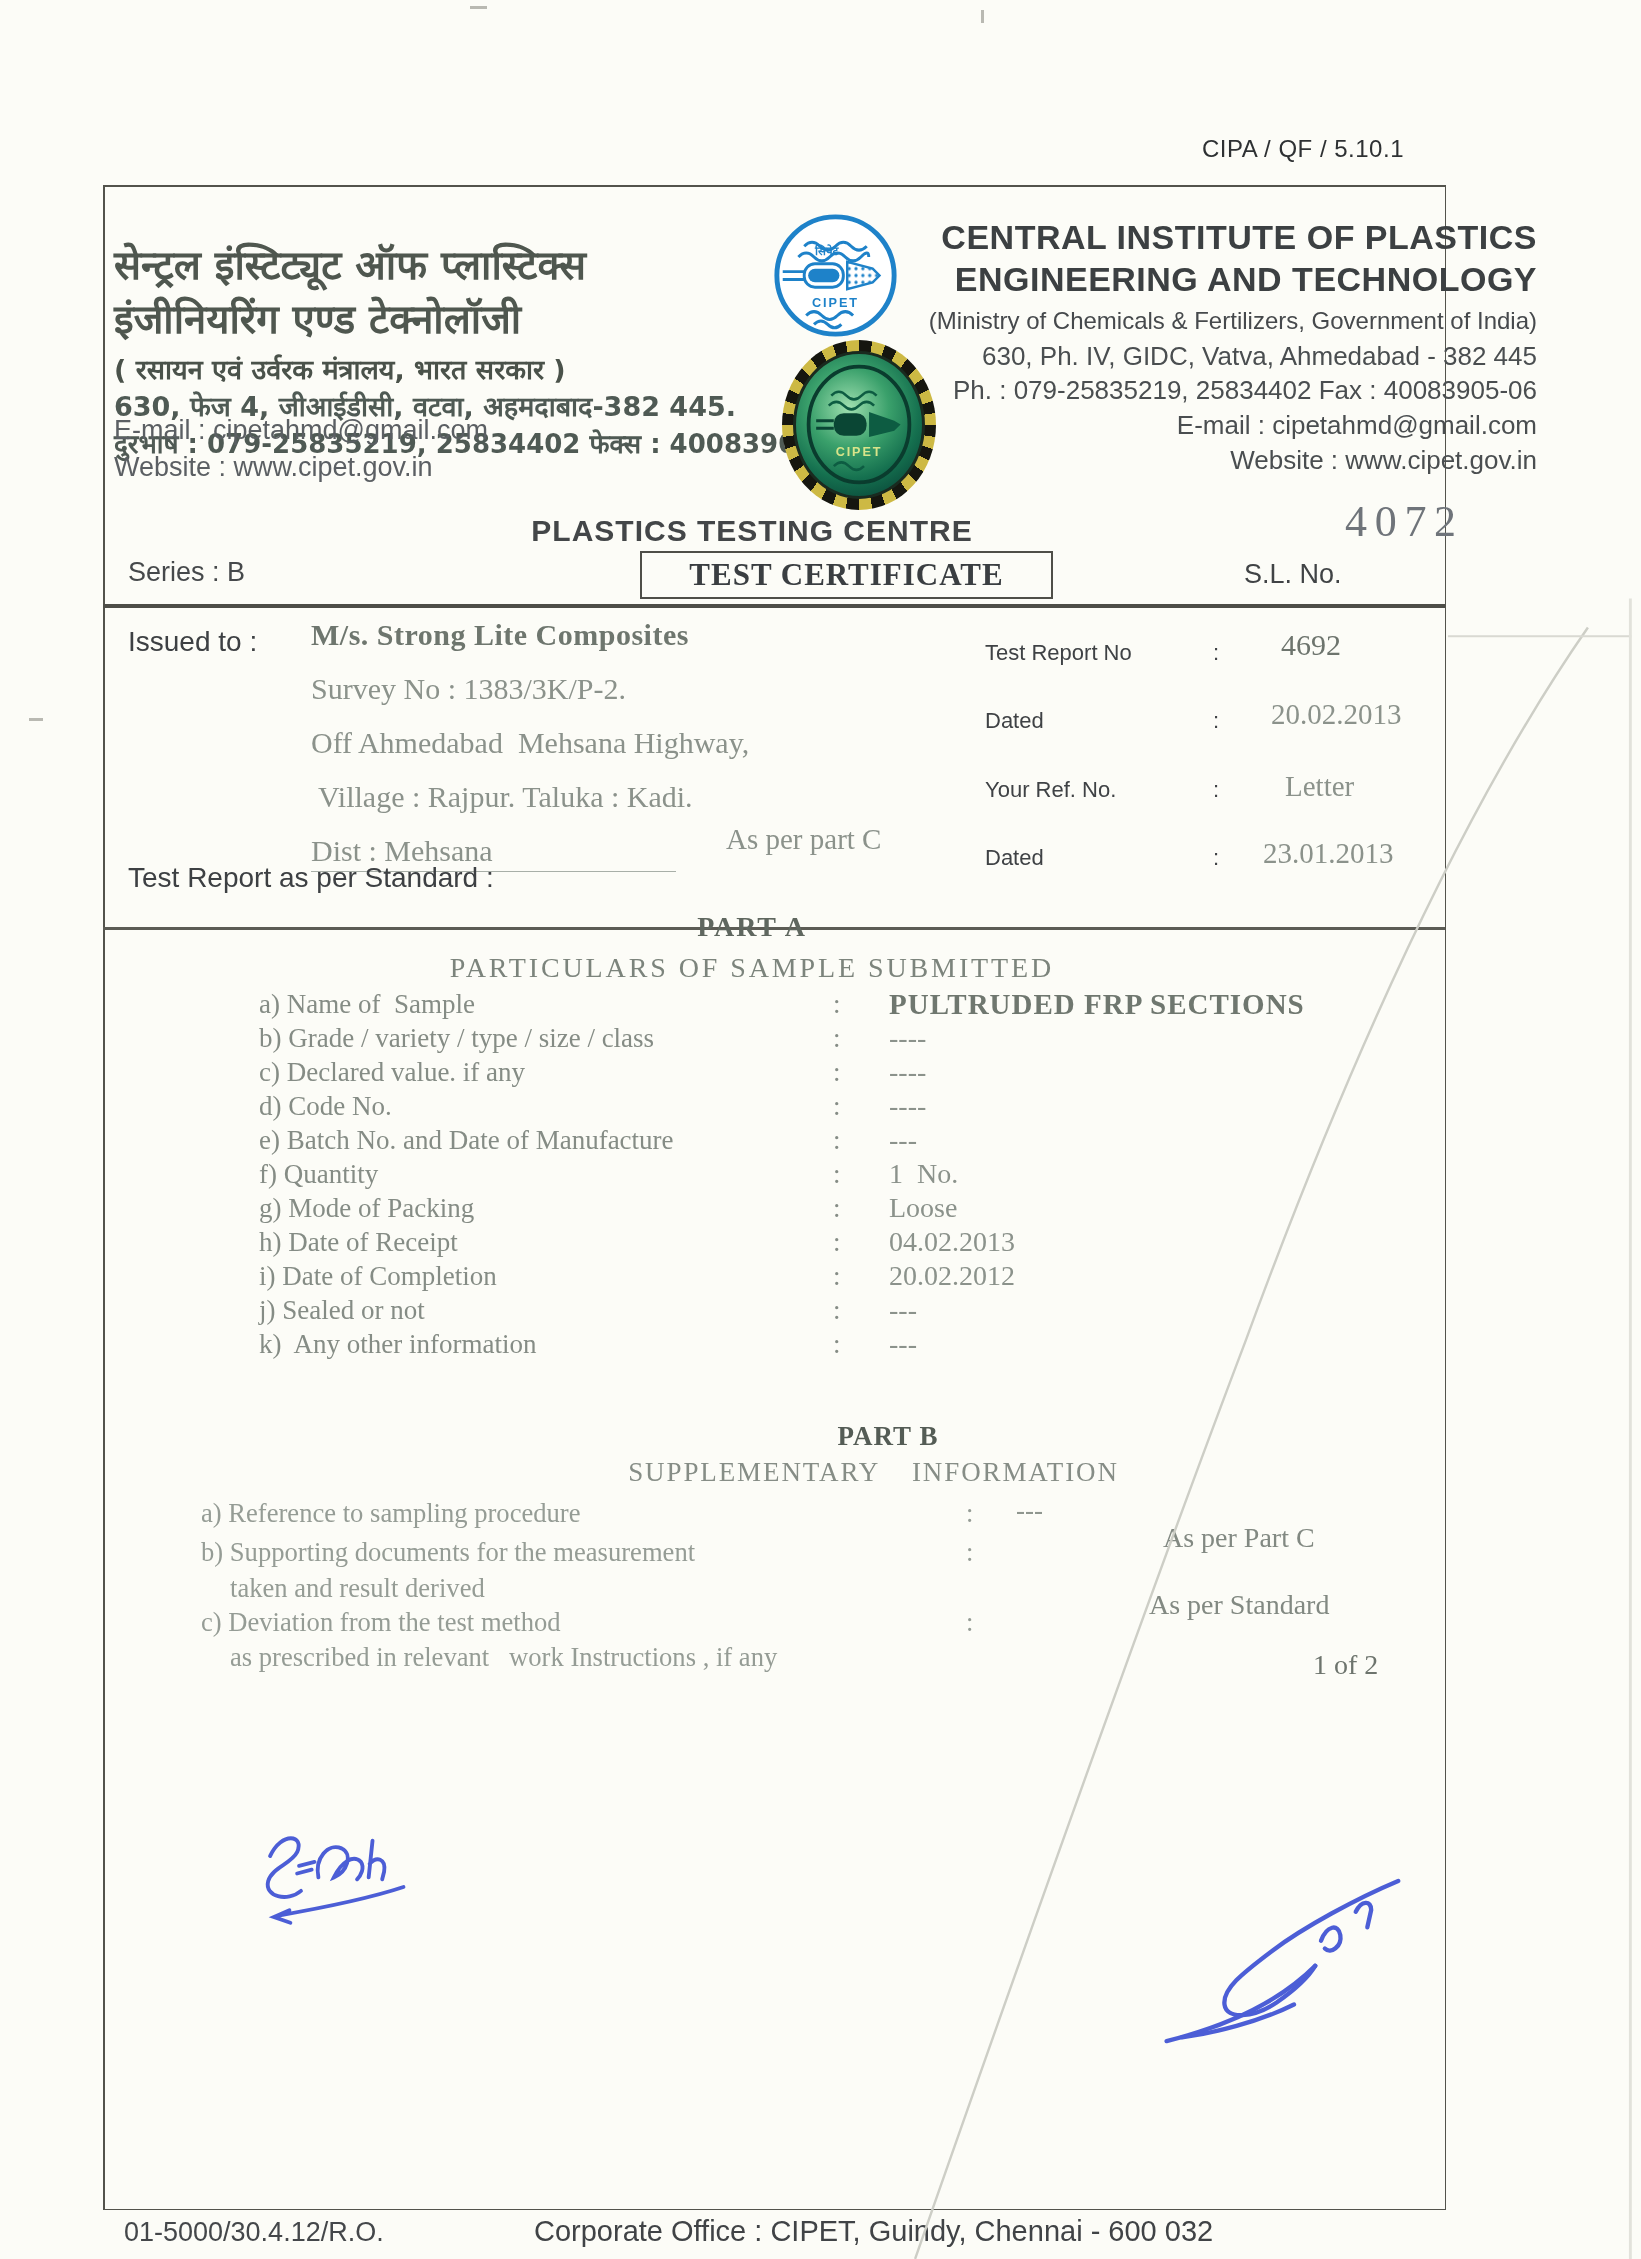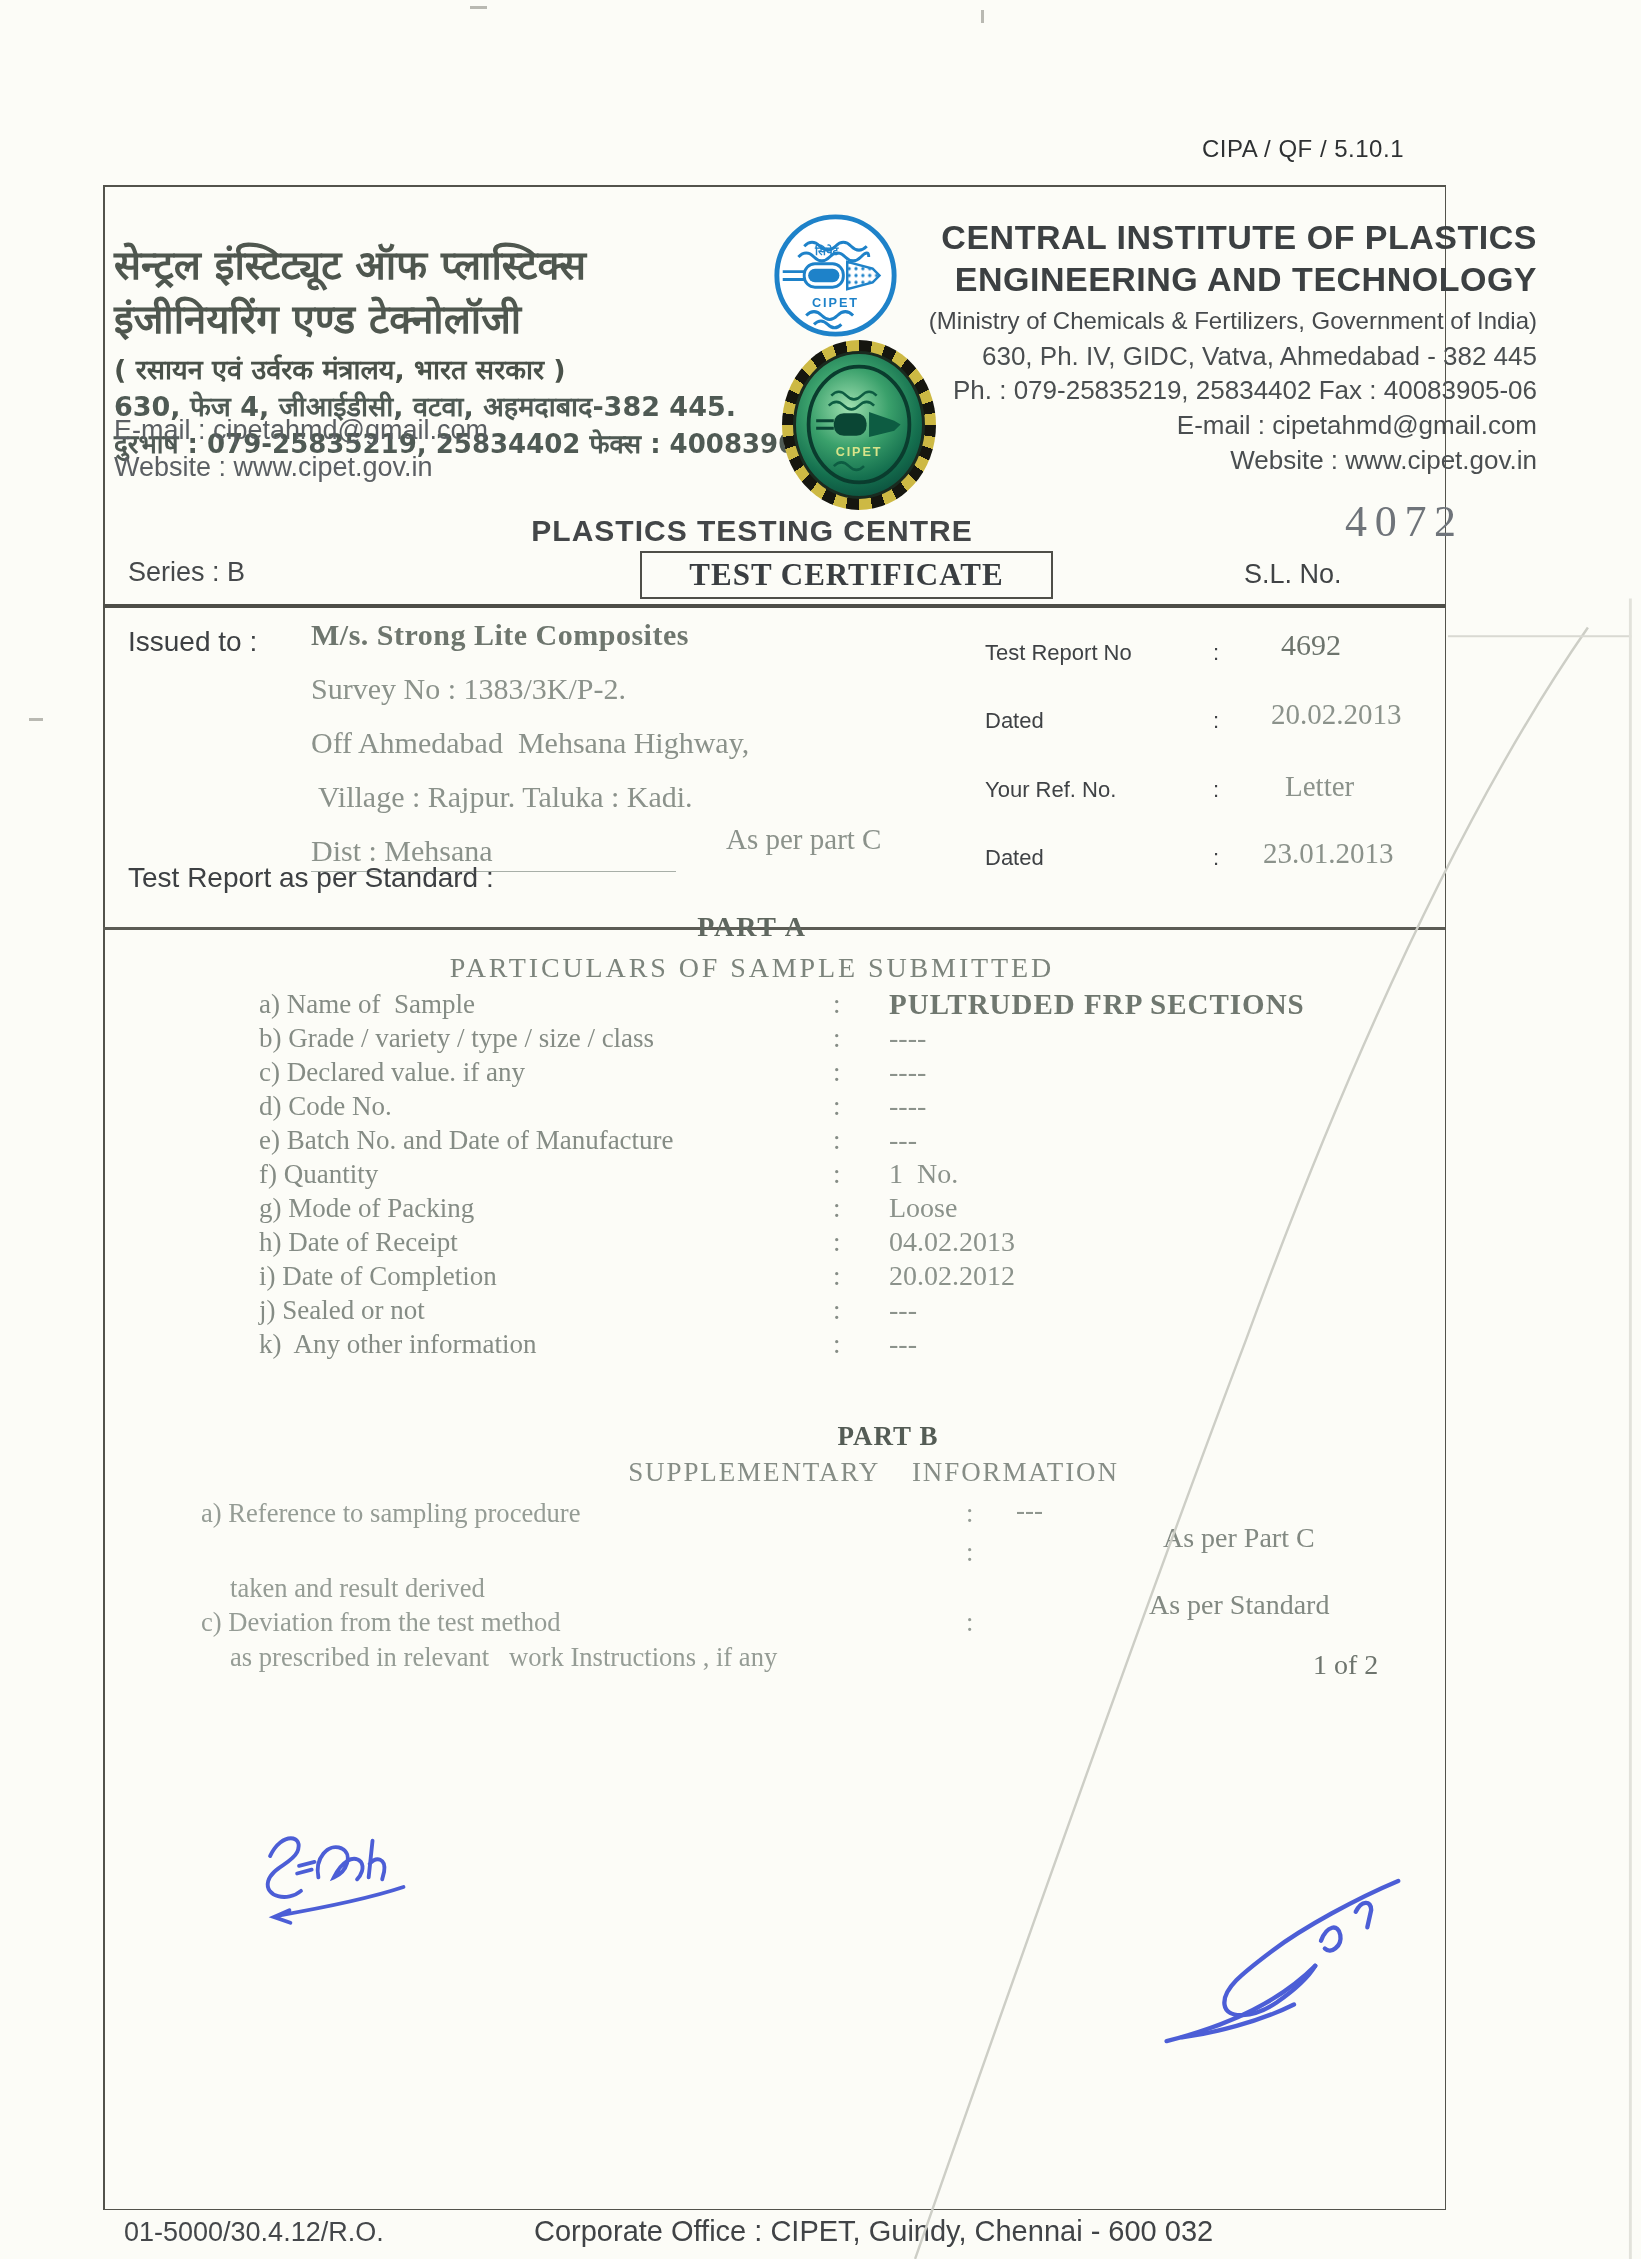--- a/index.html
+++ b/index.html
@@ -247,20 +247,21 @@
     </div>
   </div>
 
   <div class="t serif ctr920 pb-title">PART B</div>
   <div class="t serif ctr905 pb-sub">SUPPLEMENTARY  INFORMATION</div>
 
   <div class="t pb pb-a">a) Reference to sampling procedure</div>
   <div class="t pb pbc-a">:</div>
   <div class="t pbv pbv-a">---</div>
 
+  <div class="t pb pb-b">b) Supporting documents for the measurement</div>
   <div class="t pb pb-b2">taken and result derived</div>
   <div class="t pb pbc-b">:</div>
   <div class="t pbv pbv-b">As per Part C</div>
 
   <div class="t pb pb-c">c) Deviation from the test method</div>
   <div class="t pb pb-c2">as prescribed in relevant   work Instructions , if any</div>
   <div class="t pb pbc-c">:</div>
   <div class="t pbv pbv-c">As per Standard</div>
 
   <div class="t pageno">1 of 2</div>

